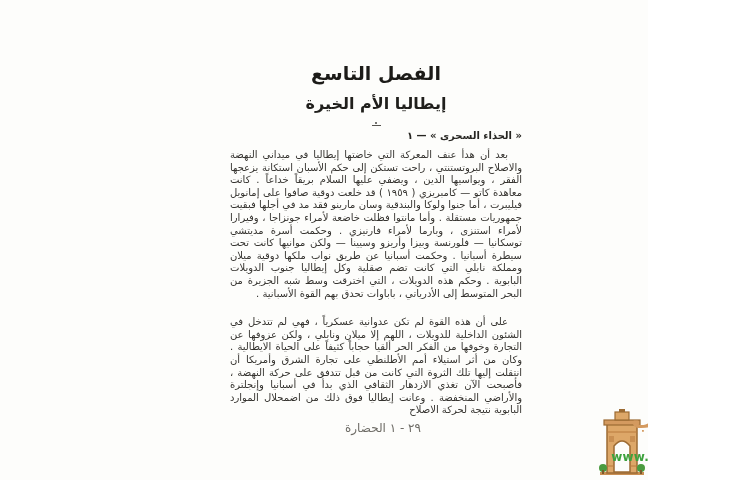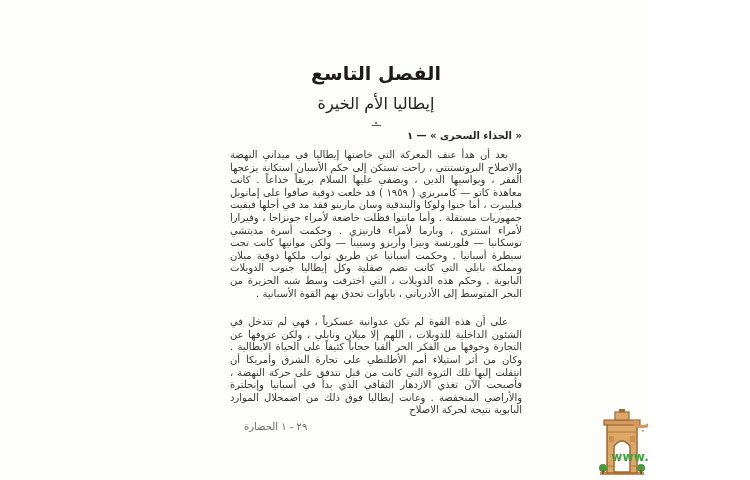--- a/index.html
+++ b/index.html
@@ -16,21 +16,21 @@
     position:absolute; left:230px; top:62px; width:292px;
     color:#34322e;
   }
   .chapter-title {
     text-align:center; direction:rtl;
     font-size:19px; font-weight:bold; color:#1c1b18;
     letter-spacing:0.5px; margin-bottom:10px;
   }
   .chapter-subtitle {
     text-align:center; direction:rtl;
-    font-size:16px; font-weight:normal; color:#201f1c;
+    font-size:16px; font-weight:bold; color:#201f1c;
     margin-bottom:9px;
   }
   .date-range {
     text-align:center; direction:rtl;
     font-size:10.5px; color:#3a3935; letter-spacing:1px;
   }
   .ornament { width:14px; margin:3px auto 4px auto; text-align:center; }
   .ornament .dot { width:2px; height:2px; background:#4a4945; border-radius:50%; margin:0 auto 1px auto; }
   .ornament .bar { width:9px; height:1px; background:#55534e; margin:0 auto; }
   .section-heading {
@@ -39,23 +39,23 @@
     margin-bottom:8px; letter-spacing:0.3px;
   }
   .section-heading .qt { direction:rtl; unicode-bidi:isolate; }
   .body-text {
     direction:rtl; text-align:justify;
     font-size:10px; line-height:12.6px; color:#35332f;
   }
   .body-text p { text-indent:14px; }
   .body-text p + p { margin-top:16px; }
   .signature {
-    direction:ltr; text-align:left;
+    direction:ltr; text-align:center;
     padding-left:14px; margin-top:4px;
-    font-size:10px; color:#6e6c66;
+    font-size:12px; color:#6e6c66;
   }
   .watermark { position:absolute; left:596px; top:406px; width:160px; height:74px; }
   .gate-icon { position:absolute; left:2px; top:2px; }
   .brand-name {
     position:absolute; right:-6px; top:0px;
     direction:rtl; white-space:nowrap;
     font-size:24px; font-weight:bold; color:#d49a5f;
   }
   .brand-url {
     position:absolute; right:2px; top:44px;

